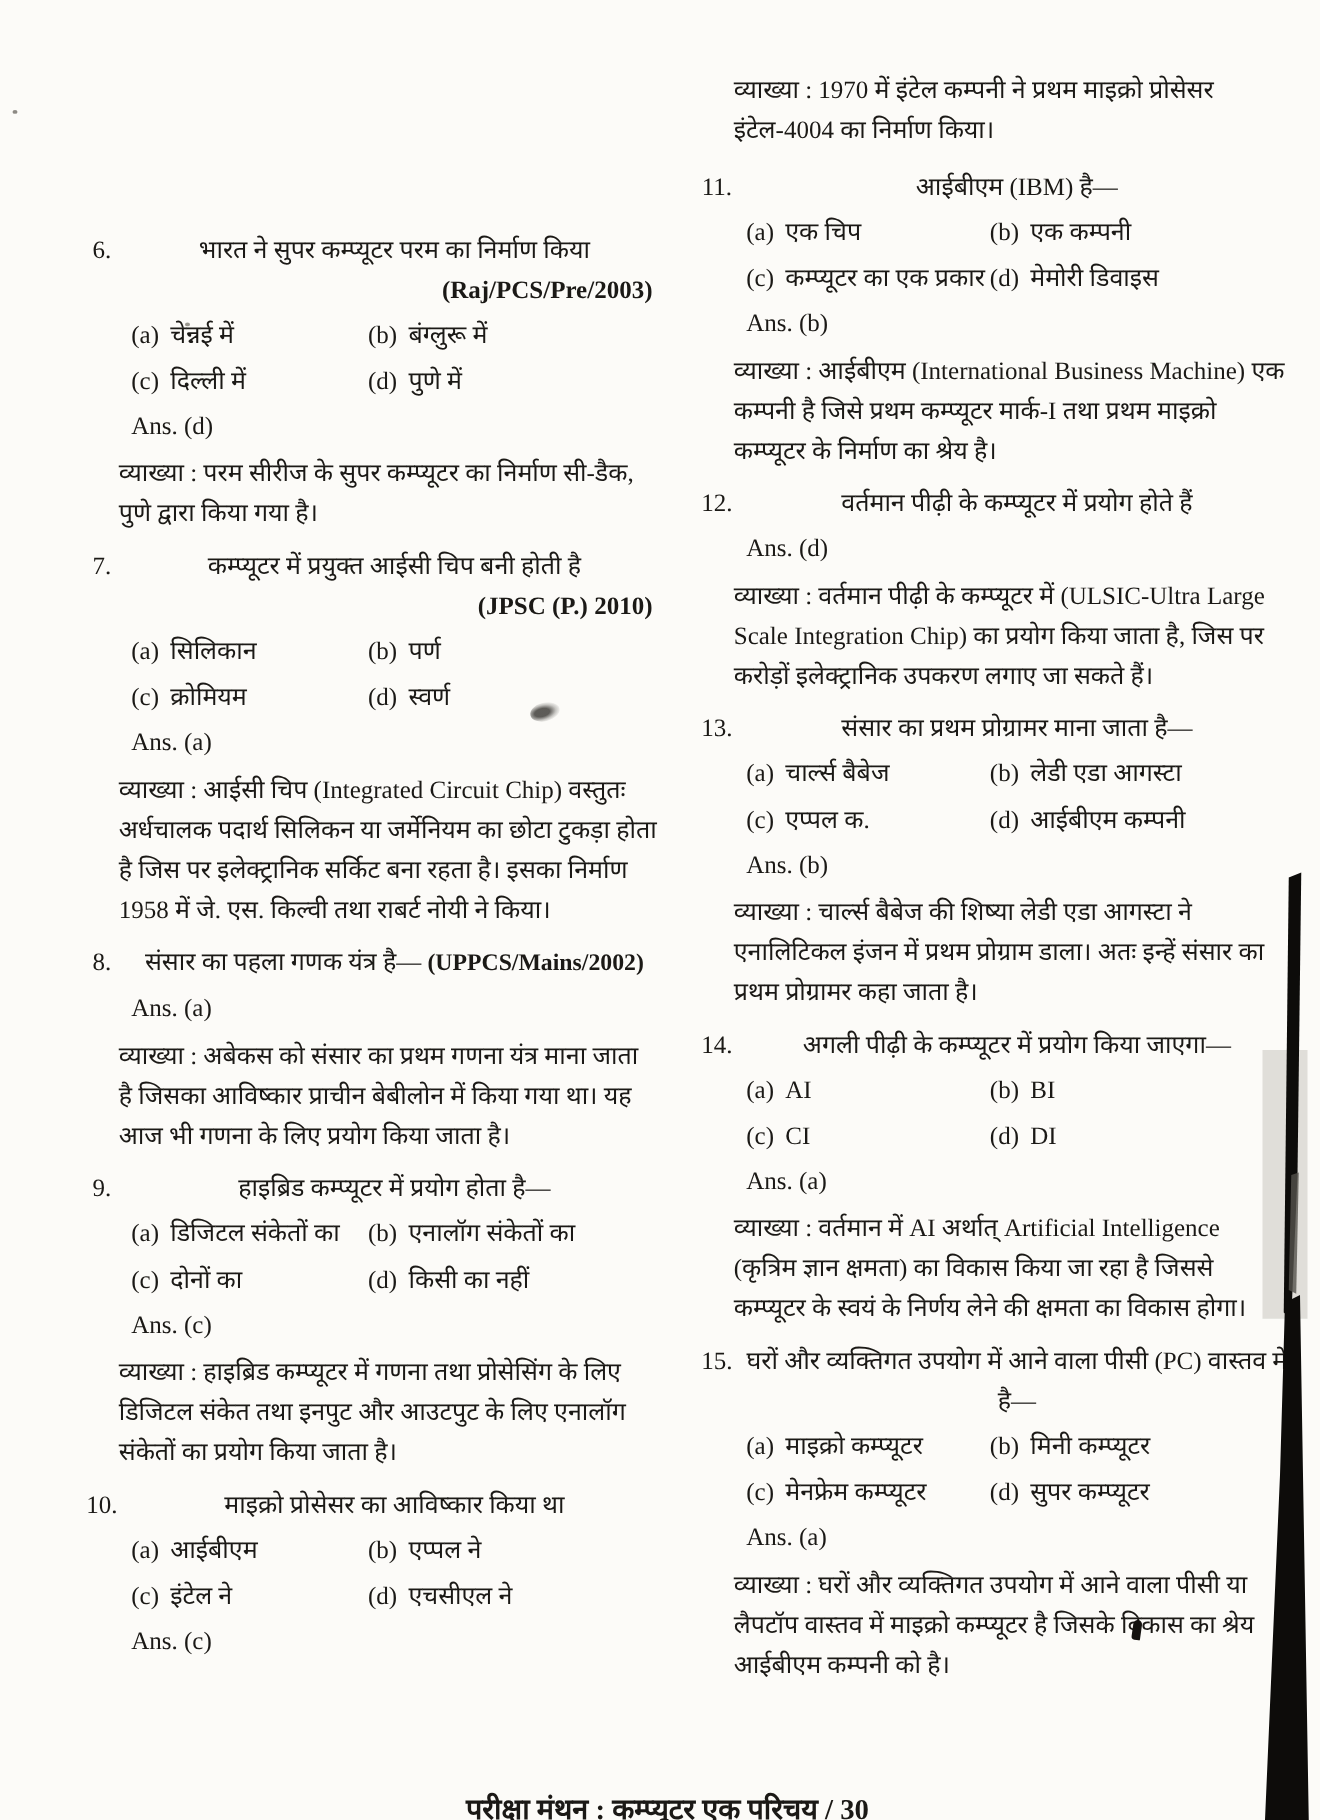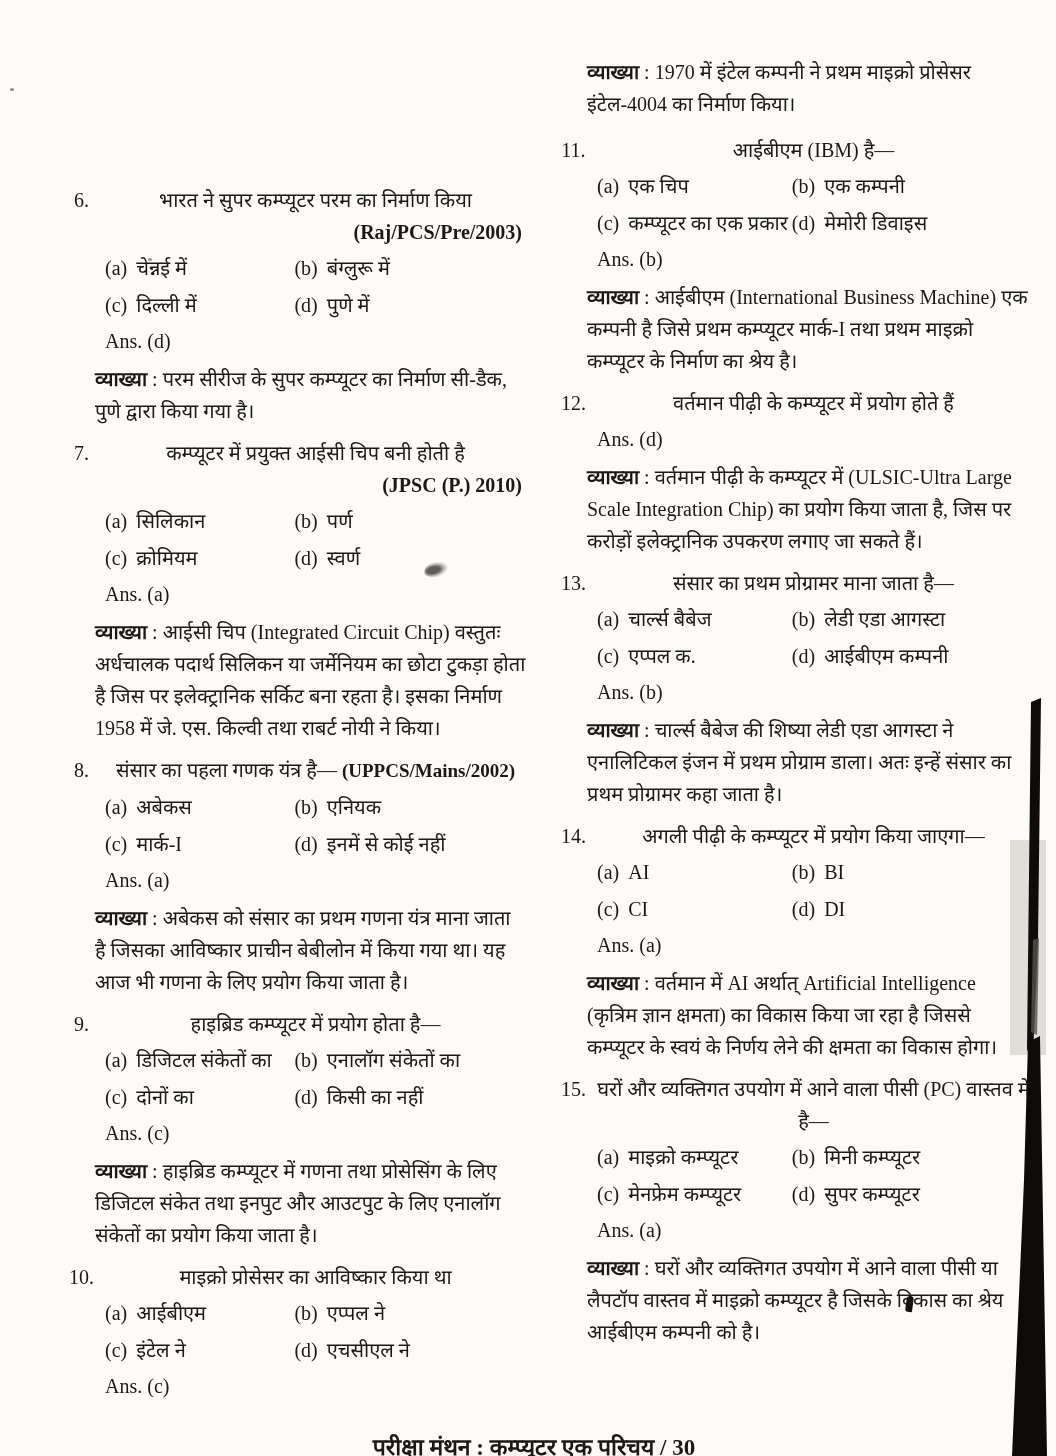--- a/index.html
+++ b/index.html
@@ -27,21 +27,21 @@
     display:grid; grid-template-columns:45% 55%;
     row-gap:5px; margin:4px 0 0 47px;
     font-size:20px; line-height:32px;
   }
   .option { white-space:nowrap; overflow:visible; }
   .opt-label { margin-right:9px; }
 
   .q-answer { margin:4px 0 0 47px; font-size:20px; line-height:32px; }
 
   .q-expl { margin:6px 0 0 37px; font-size:20px; line-height:32px; text-align:left; }
-  .exp-label { font-weight:bold;text-align:center; }
+  .exp-label { font-weight:normal;text-align:center; }
   .lead-expl { margin:0 0 14px 37px; }
 
   .footer {
     position:absolute; left:0; right:0; bottom:-7px;
     text-align:center; font-weight:bold; font-size:23px; line-height:30px;
     padding-left:12px;
   }
 
   
   .streak-svg { position:absolute; top:0; right:0; width:56px; height:1456px; pointer-events:none; }
@@ -100,26 +100,20 @@
     <div class="q-answer">Ans. (a)</div>
     <p class="q-expl"><span class="exp-label">व्याख्या</span><span> : </span><span>आईसी चिप (Integrated Circuit Chip) वस्तुतः अर्धचालक पदार्थ सिलिकन या जर्मेनियम का छोटा टुकड़ा होता है जिस पर इलेक्ट्रानिक सर्किट बना रहता है। इसका निर्माण 1958 में जे. एस. किल्वी तथा राबर्ट नोयी ने किया।</span></p>
   </section>
 
   <section class="question">
     <div class="q-head">
       <span class="q-num">8.</span>
       <span class="q-text"><span>संसार का पहला गणक यंत्र है—</span> <span class="src-inline">(UPPCS/Mains/2002)</span></span>
     </div>
 
-    <div class="q-options">
-            <div class="option"><span class="opt-label">(a)</span><span>अबेकस</span></div>
-            <div class="option"><span class="opt-label">(b)</span><span>एनियक</span></div>
-            <div class="option"><span class="opt-label">(c)</span><span>मार्क-I</span></div>
-            <div class="option"><span class="opt-label">(d)</span><span>इनमें से कोई नहीं</span></div>
-          </div>
     <div class="q-answer">Ans. (a)</div>
     <p class="q-expl"><span class="exp-label">व्याख्या</span><span> : </span><span>अबेकस को संसार का प्रथम गणना यंत्र माना जाता है जिसका आविष्कार प्राचीन बेबीलोन में किया गया था। यह आज भी गणना के लिए प्रयोग किया जाता है।</span></p>
   </section>
 
   <section class="question">
     <div class="q-head">
       <span class="q-num">9.</span>
       <span class="q-text"><span>हाइब्रिड कम्प्यूटर में प्रयोग होता है—</span> </span>
     </div>
 

